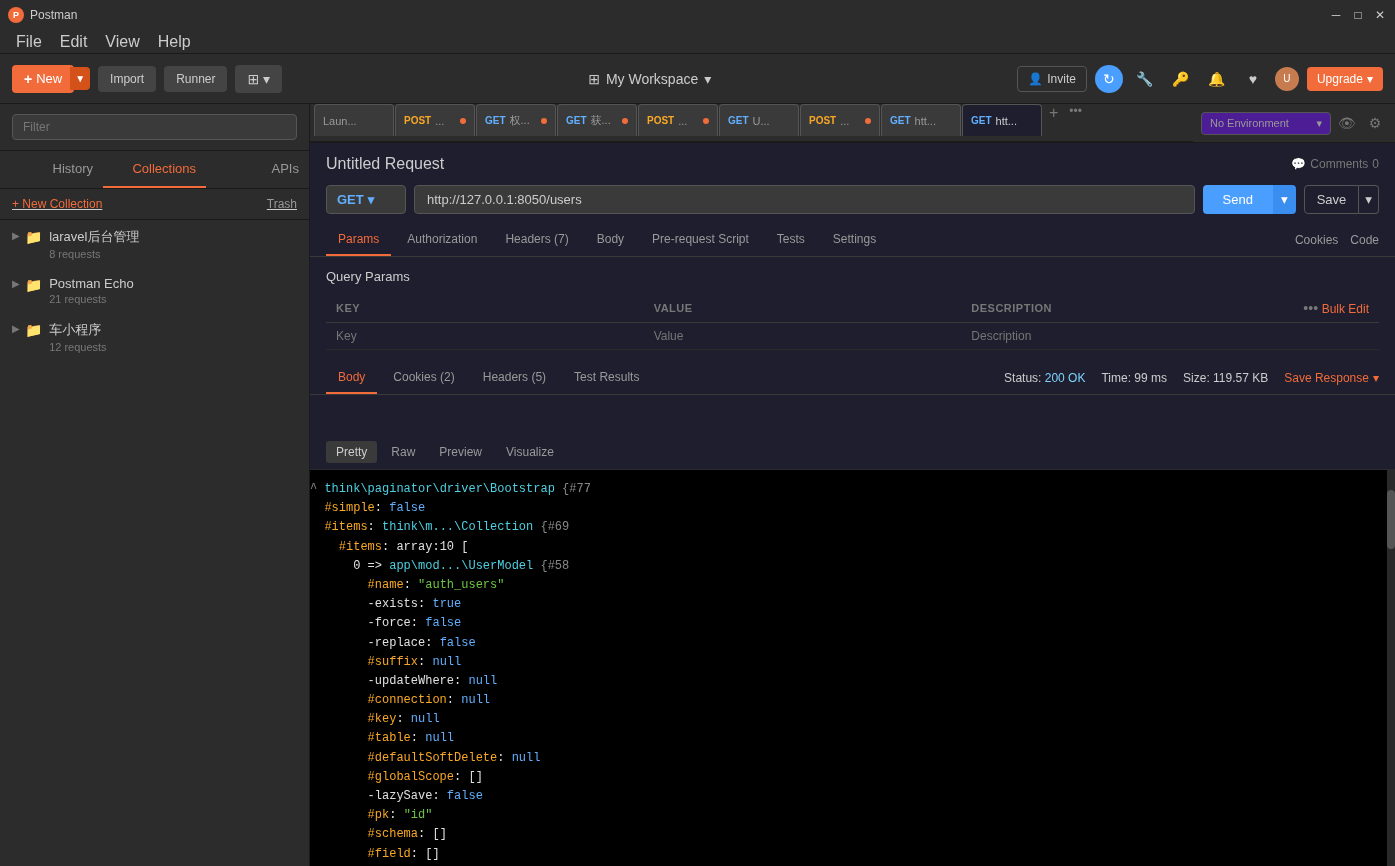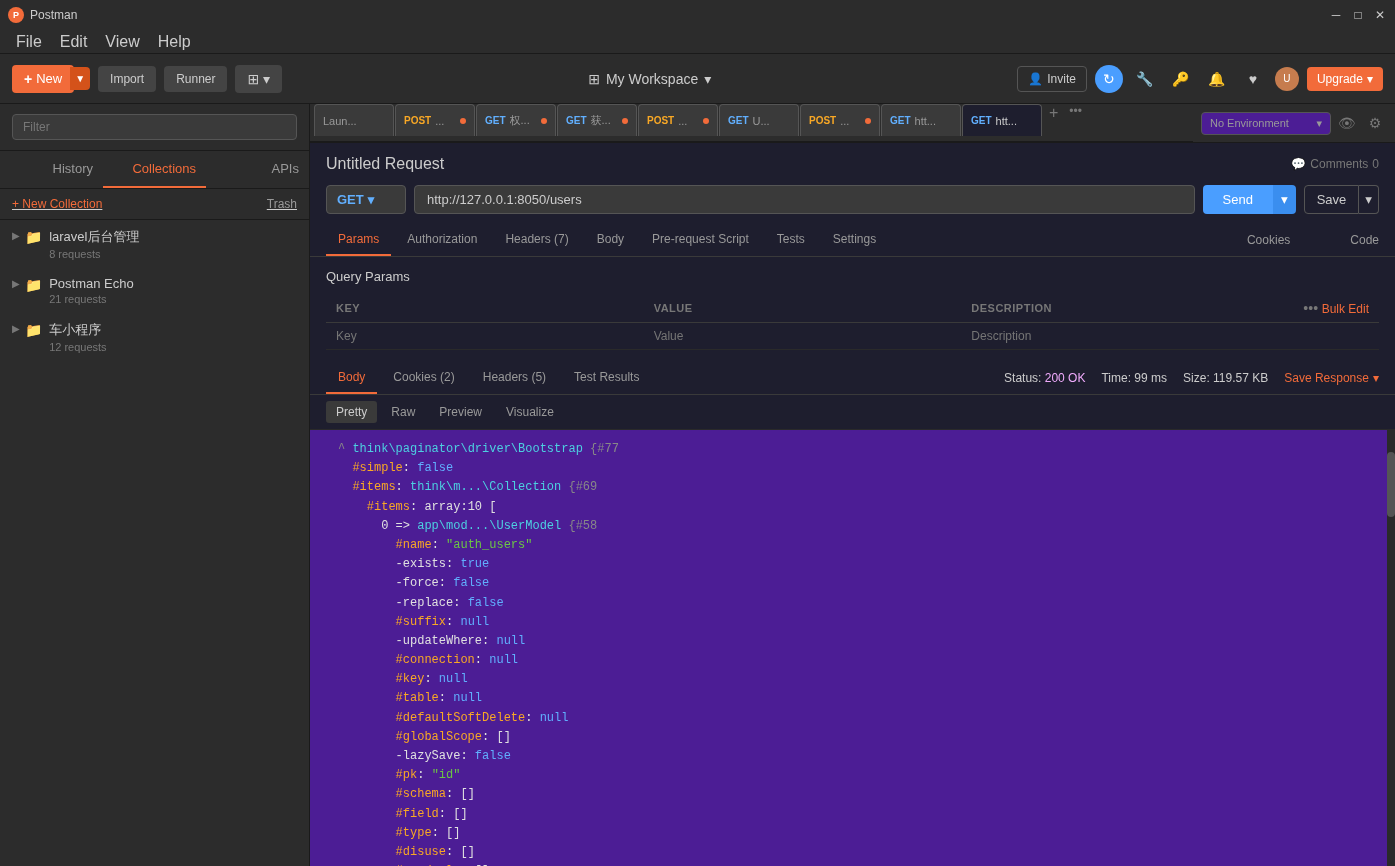--- a/index.html
+++ b/index.html
@@ -341,21 +341,21 @@
     .req-tabs-left { display: flex; gap: 4px; }
     .req-tab {
       padding: 8px 12px;
       cursor: pointer;
       color: #999;
       font-size: 12px;
       border-bottom: 2px solid transparent;
     }
     .req-tab.active { color: #f26b3a; border-bottom-color: #f26b3a; }
     .req-tabs-right { display: flex; gap: 12px; }
-    .req-tab-link { color: #999; font-size: 12px; cursor: pointer; margin-left: 48px; }
+    .req-tab-link { color: #999; font-size: 12px; cursor: pointer; }
 
     
     .params-section { padding: 12px 16px; }
     .params-title { font-size: 13px; color: #ccc; margin-bottom: 10px; }
     .params-table { width: 100%; border-collapse: collapse; }
     .params-table th {
       text-align: left;
       padding: 6px 10px;
       color: #777;
       font-size: 11px;
@@ -393,49 +393,50 @@
       font-size: 12px;
       border-bottom: 2px solid transparent;
     }
     .resp-tab.active { color: #f26b3a; border-bottom-color: #f26b3a; }
     .resp-status {
       display: flex;
       align-items: center;
       gap: 16px;
       font-size: 12px;
     }
-    .status-ok { color: #f0abfc; }
+    .status-ok { color: #7dd3fc; }
     .status-time { color: #ccc; }
     .status-size { color: #ccc; }
     .save-response-btn { color: #f26b3a; font-size: 12px; cursor: pointer; background: none; border: none; display: flex; align-items: center; gap: 4px; }
 
     
     .response-view-tabs {
       display: flex;
       align-items: center;
       gap: 4px;
       padding: 6px 16px;
       border-bottom: 1px solid #2a2a2a;
       background: #1e1e2e;
     }
     .view-tab {
       padding: 4px 10px;
       cursor: pointer;
       color: #999;
       font-size: 12px;
       border-radius: 3px;
+      margin-top: 40px;
     }
     .view-tab.active { background: #3a3a3a; color: #ccc; }
 
     
     .response-body {
       flex: 1;
-      background: #4c1d95;
+      background: #000000;
       overflow-y: auto;
-      padding: 10px 28px;
+      padding: 10px 0;
       font-family: 'Courier New', monospace;
       font-size: 12px;
       line-height: 1.6;
       position: relative;
     }
     .code-line { display: block; white-space: pre; }
     .c-orange { color: #f9a825; }
     .c-green { color: #6cc644; }
     .c-blue { color: #61affe; }
     .c-white { color: #e0e0e0; }

